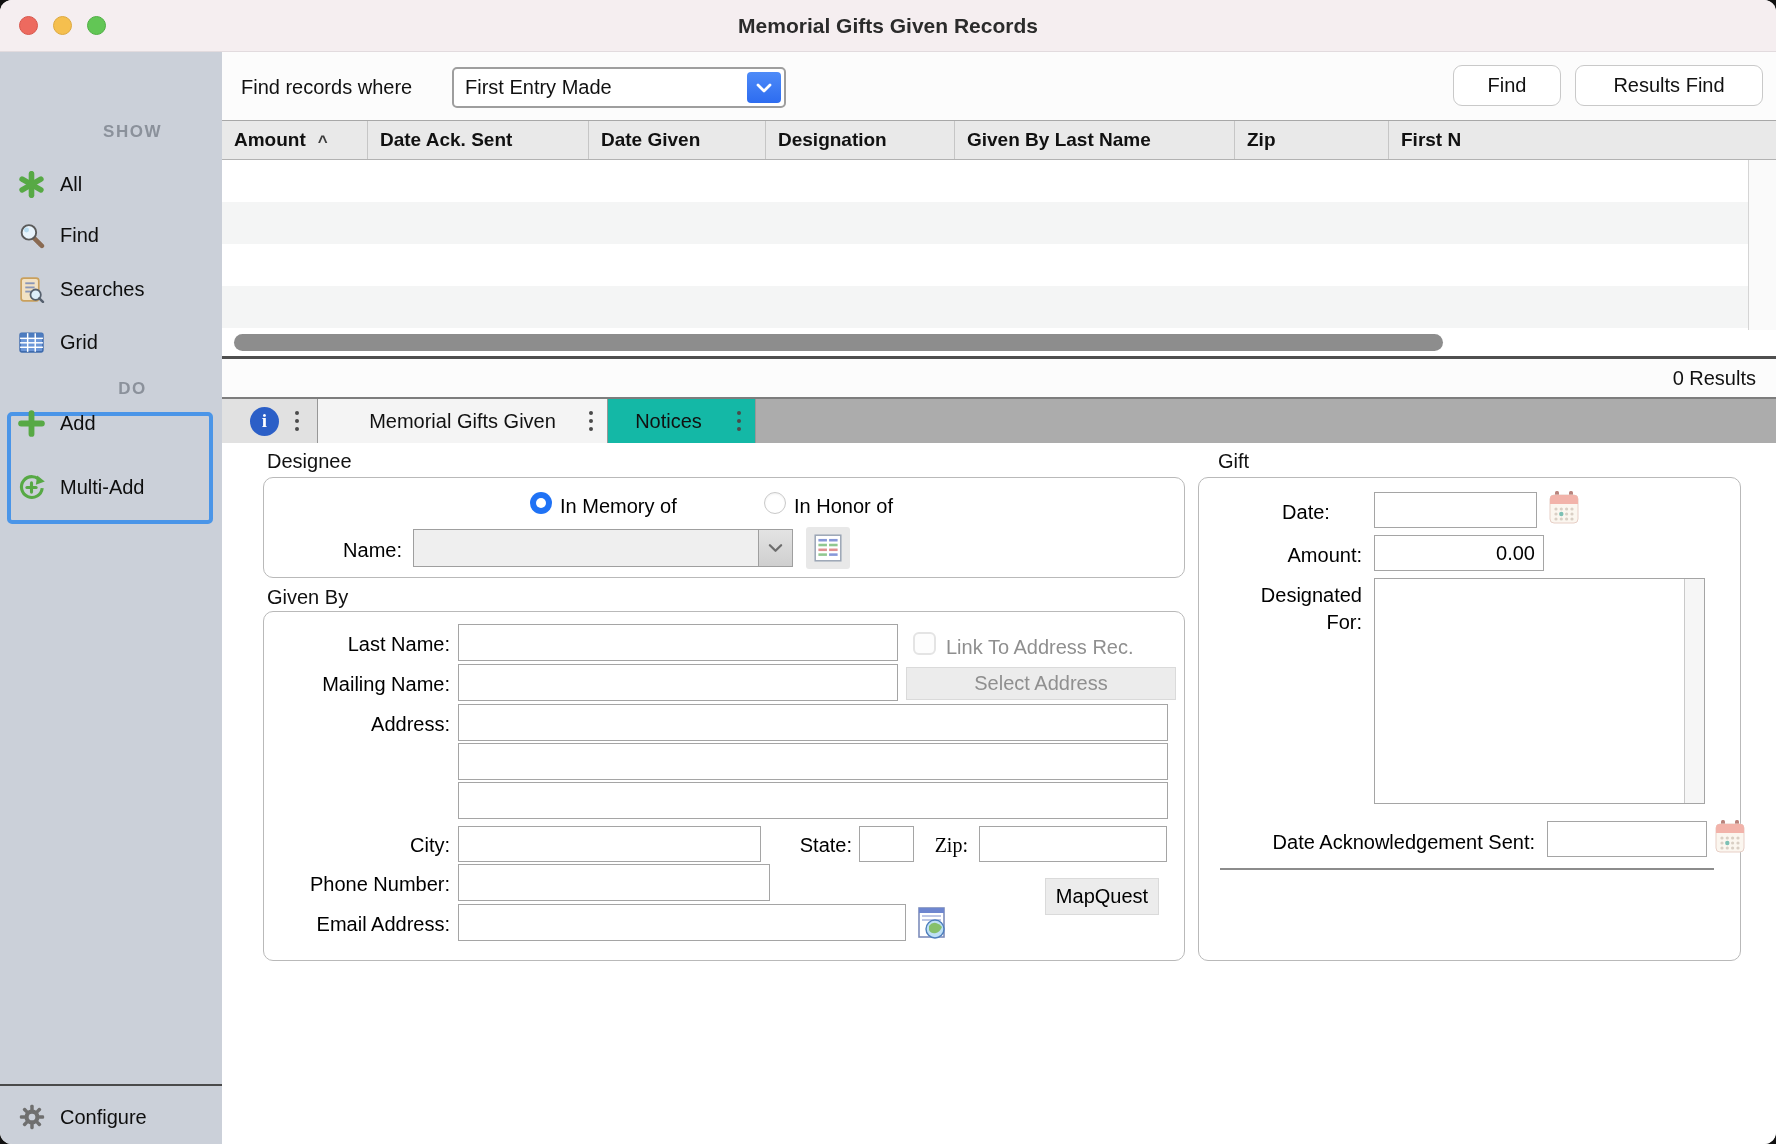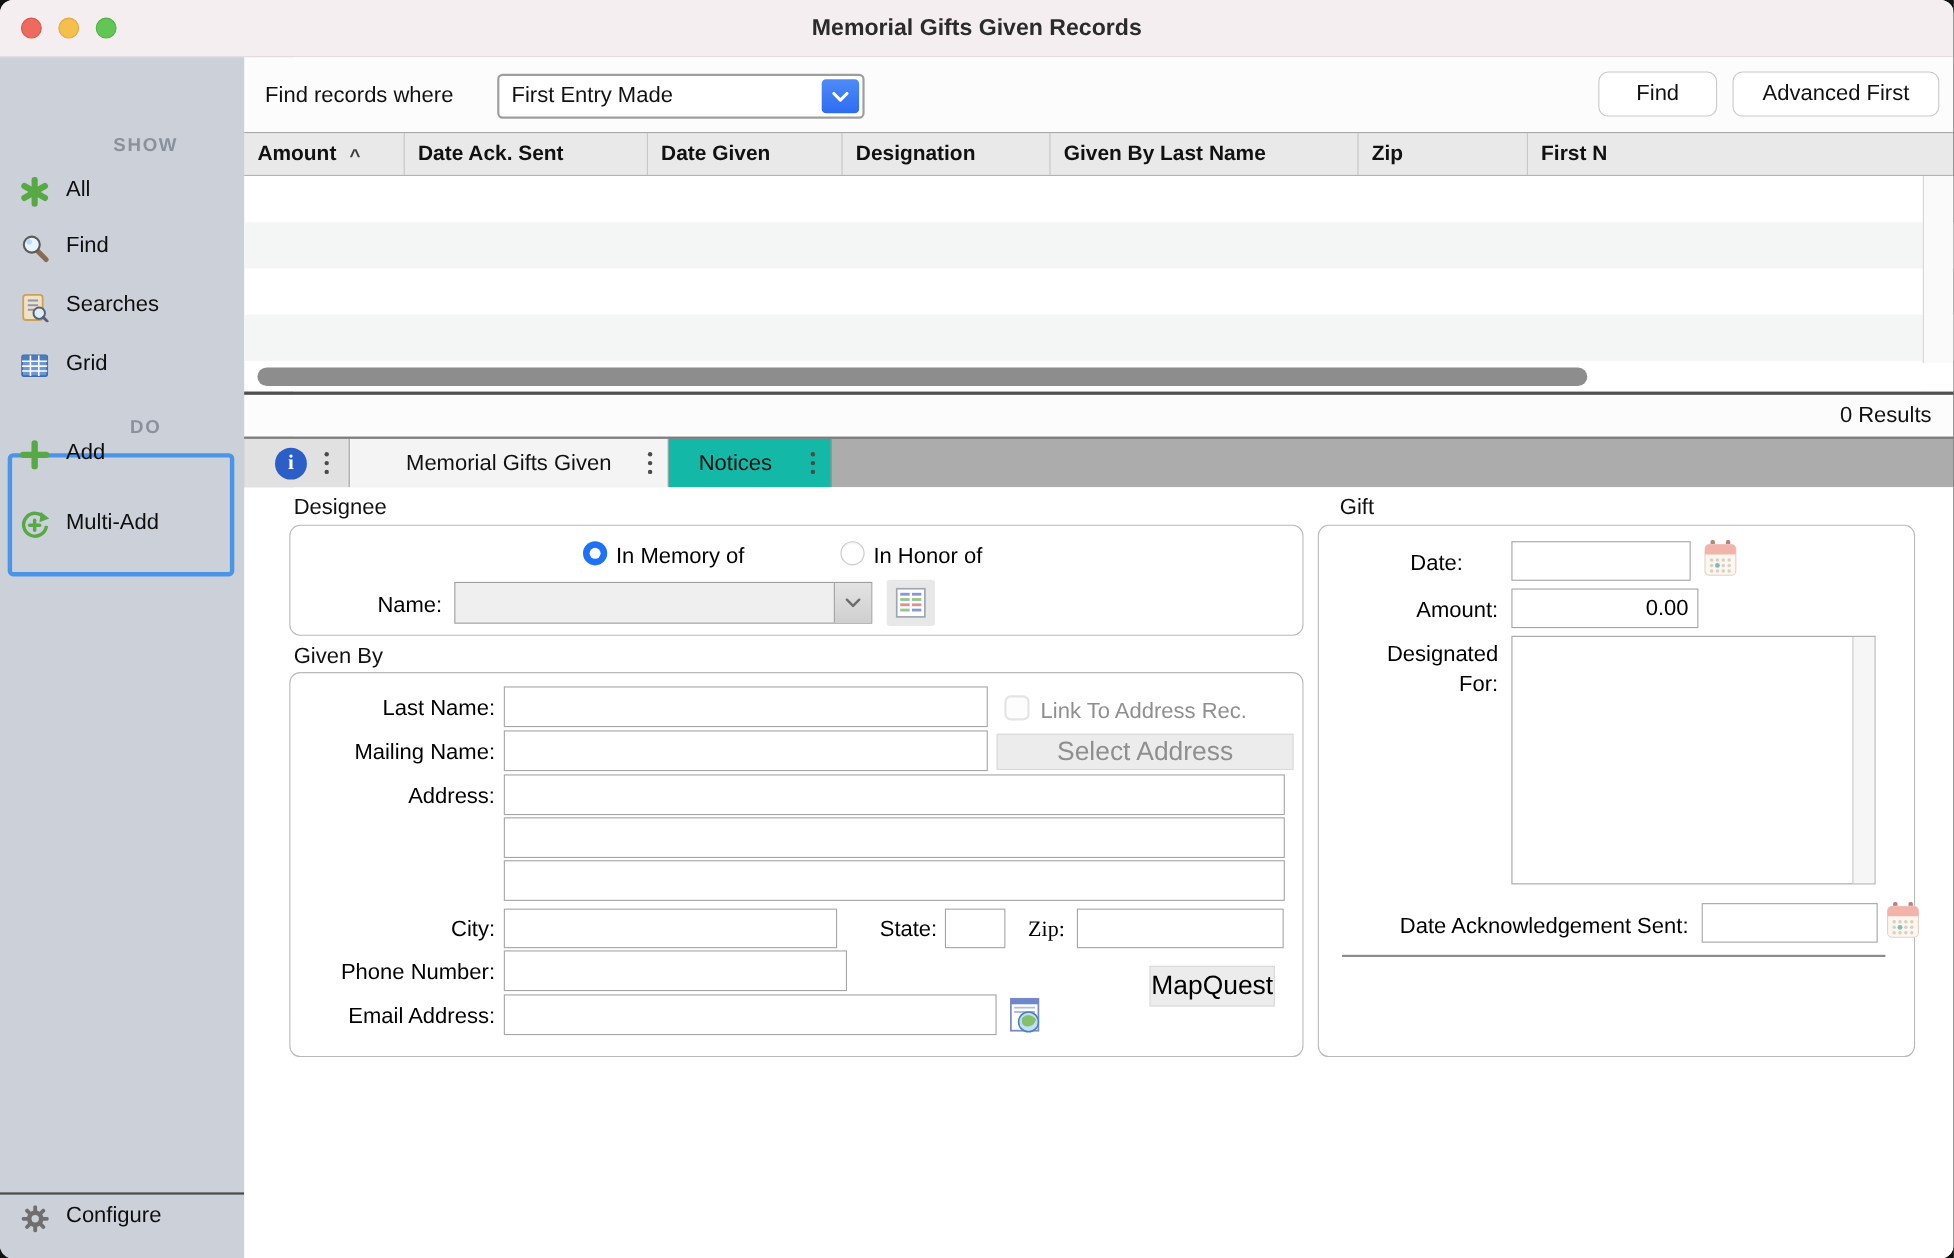--- a/index.html
+++ b/index.html
@@ -15,21 +15,21 @@
   .t-light{position:absolute;top:16px;width:19px;height:19px;border-radius:50%;}
   .t-close{left:19px;background:#ed6a5f;border:1px solid #d8564c;}
   .t-min{left:53px;background:#f5bf4e;border:1px solid #dda940;}
   .t-zoom{left:87px;background:#62c655;border:1px solid #4faf44;}
   .title-text{position:absolute;left:0;top:0;width:100%;height:52px;display:flex;align-items:center;justify-content:center;
     font-size:21px;font-weight:700;color:#2b2b2b;}
   
   .sidebar{left:0;top:52px;width:266px;height:1092px;background:#cbd0d9;border-right:1px solid #8f8f8f;}
   .side-header{position:absolute;left:0;width:100%;text-align:center;font-size:17px;font-weight:700;
     letter-spacing:1.5px;color:#8b919b;}
-  .side-item{position:absolute;left:0;width:100%;height:46px;display:flex;
+  .side-item{position:absolute;left:0;width:100%;height:46px;display:flex;align-items:center;
     padding-left:18px;gap:15px;font-size:20px;color:#0e0e0e;cursor:default;}
   .side-icon{width:27px;height:27px;display:flex;align-items:center;justify-content:center;flex:none;}
   .do-box{position:absolute;left:7px;top:360px;width:206px;height:112px;border:4px solid #4a95e8;border-radius:5px;}
   .side-divider{position:absolute;left:0;top:1032px;width:222px;height:2px;background:#4a4a4a;}
   
   .toolbar{left:222px;top:52px;width:1554px;height:68px;background:#fcfcfc;}
   .find-where-label{position:absolute;left:241px;top:76px;font-size:20px;}
   .sort-dropdown{position:absolute;left:452px;top:67px;width:334px;height:41px;background:#fff;
     border:2px solid #9e9e9e;border-radius:5px;display:flex;align-items:center;padding-left:11px;font-size:20px;}
   .sort-dd-btn{position:absolute;right:3px;top:3px;width:34px;height:31px;border-radius:4px;
@@ -69,21 +69,21 @@
   .sec-box{position:absolute;border:1px solid #b9b9b9;border-radius:10px;background:#fff;}
   .lbl{position:absolute;font-size:20px;color:#000;}
   .lbl-r{text-align:right;}
   .inp{position:absolute;border:1px solid #a5a5a5;background:#fff;font-family:inherit;font-size:19px;padding:0 8px;}
   .radio{position:absolute;width:22px;height:22px;border-radius:50%;}
   .radio-on{background:#1f72f5;}
   .radio-on::after{content:"";position:absolute;left:6px;top:6px;width:10px;height:10px;border-radius:50%;background:#fff;}
   .radio-off{background:#fff;border:1.5px solid #c9c9c9;box-shadow:inset 0 1px 2px rgba(0,0,0,.06);}
   .checkbox{position:absolute;width:23px;height:23px;border-radius:6px;border:2px solid #e4e4e4;background:#fdfdfd;}
   .gray-btn{position:absolute;background:#ececec;border:1px solid #dadada;display:flex;align-items:center;
-    justify-content:center;font-size:24px;font-family:inherit;}
+    justify-content:center;font-size:20px;font-family:inherit;}
   .disabled-text{color:#8f8f8f;}
   .combo{position:absolute;left:413px;top:529px;width:380px;height:38px;background:#efefef;border:1px solid #9f9f9f;}
   .combo-btn{position:absolute;right:0;top:0;width:34px;height:100%;background:linear-gradient(#e3e3e3,#cfcfcf);
     border-left:1px solid #9f9f9f;display:flex;align-items:center;justify-content:center;}
   .icon-btn{position:absolute;display:flex;align-items:center;justify-content:center;}
   .lookup-btn{left:806px;top:527px;width:44px;height:42px;background:#e8e8e8;border-radius:3px;}
   .textarea-box{position:absolute;left:1374px;top:578px;width:331px;height:226px;border:1px solid #a5a5a5;background:#fff;}
   .textarea-track{position:absolute;right:0;top:0;width:20px;height:100%;border-left:1px solid #c9c9c9;background:#f6f6f6;}
   .gift-hr{position:absolute;left:1220px;top:868px;width:494px;height:2px;background:#8c8c8c;}
 </style>
@@ -219,21 +219,21 @@
   <div class="abs sort-dropdown">
     <span>First Entry Made</span>
     <span class="sort-dd-btn">
       <svg viewBox="0 0 16 10" width="16" height="10" fill="none">
           <polyline points="2,2 8,8 14,2" stroke="#fff" stroke-width="2.8" stroke-linecap="round" stroke-linejoin="round"></polyline>
         </svg>
     </span>
   </div>
 
   <button class="toolbar-btn" style="left:1453px;width:108px;">Find</button>
-  <button class="toolbar-btn" style="left:1575px;width:188px;">Advanced First</button>
+  <button class="toolbar-btn" style="left:1575px;width:188px;">Results Find</button>
 
   <div class="abs tbl-header">
     <div class="tbl-col" style="width:145px;">
       <span>Amount</span>
       <span class="sort-caret">^</span>
     </div>
     <div class="tbl-col" style="width:221px;">
         <span>Date Ack. Sent</span>
       </div>
     <div class="tbl-col" style="width:177px;">

